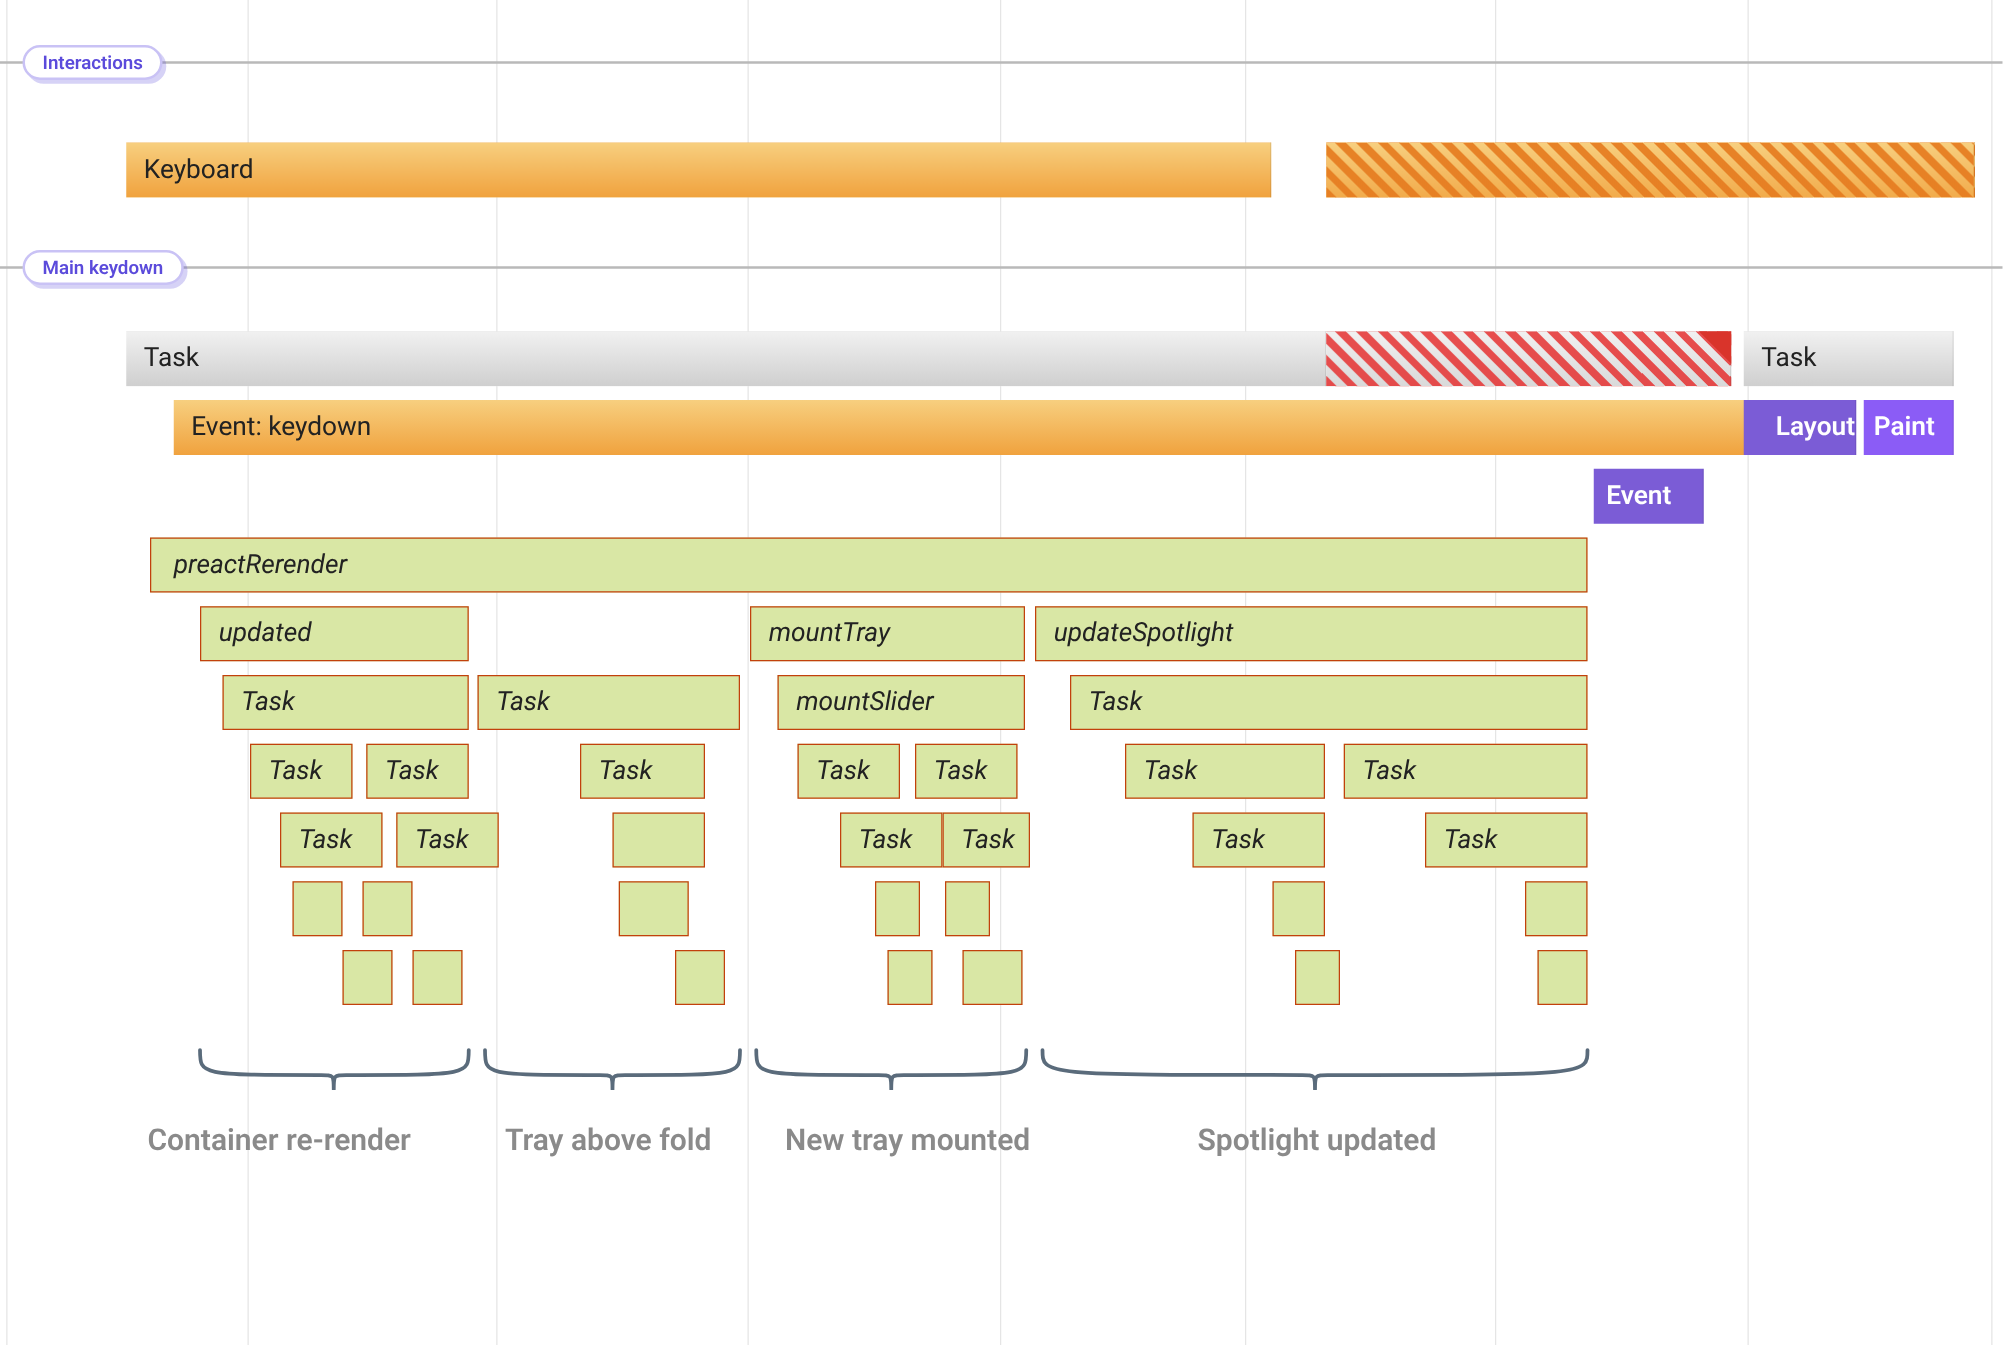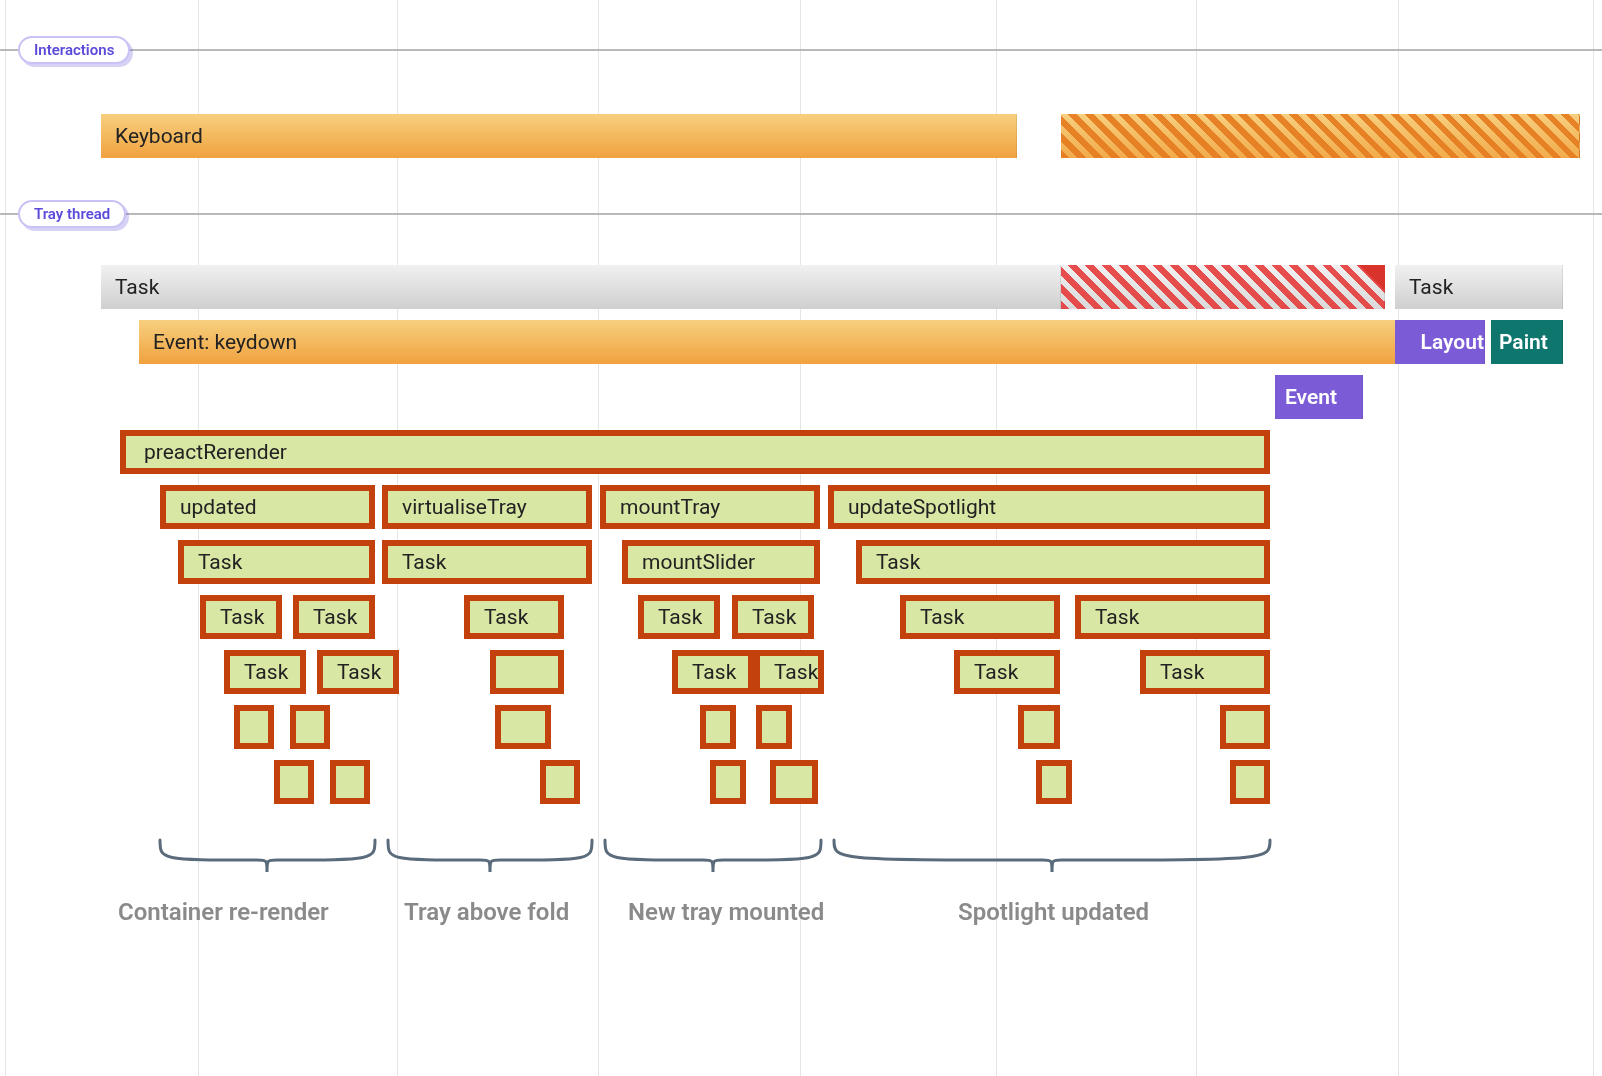--- a/index.html
+++ b/index.html
@@ -75,24 +75,25 @@
       linear-gradient(to bottom, #f1f1f1 0%, #cfcfcf 100%);
   }
   .tri-red {
     position: absolute;
     width: 0; height: 0;
     border-style: solid;
     border-width: 0 26px 26px 0;
     border-color: transparent #d9342b transparent transparent;
   }
   .c-purple { background: #7b5cd6; }
-  .c-green  { background: #0f766e; }
+  .c-green  { background: #8b5cf6; }
   .c-lime   {
     background: #d9e7a5;
-    border: 6px solid #c2410c;
+    border: 1px solid #c2410c;
+    font-style: italic;
   }
   
   .caption {
     position: absolute;
     font-size: 24px;
     font-weight: 600;
     color: #8a8a8a;
     white-space: nowrap;
   }
   svg.brace {
@@ -123,21 +124,21 @@
 
   <div class="hline" style="top:49px"></div>
   <div class="pill" style="top:36px; left:18px;">Interactions</div>
 
   <div class="bar c-orange" style="left:101px; top:114px; width:916px;">
     <span>Keyboard</span>
   </div>
   <div class="bar c-orange-hatch" style="left:1061px; top:114px; width:519px; padding:0;"></div>
 
   <div class="hline" style="top:213px"></div>
-  <div class="pill" style="top:200px; left:18px;">Tray thread</div>
+  <div class="pill" style="top:200px; left:18px;">Main keydown</div>
 
   <div class="bar c-gray" style="left:101px; top:265px; width:960px;">
     <span>Task</span>
   </div>
   <div class="bar c-gray-hatch" style="left:1061px; top:265px; width:324px; padding:0;"></div>
   <div class="tri-red" style="left:1359px; top:265px;"></div>
 
   <div class="bar c-gray" style="left:1395px; top:265px; width:168px;">
     <span>Task</span>
   </div>
@@ -176,23 +177,20 @@
     <span>Task</span>
   </div>
   <div class="bar c-lime" style="left:317px; top:650px; width:82px;">
     <span>Task</span>
   </div>
   <div class="bar c-lime" style="left:234px; top:705px; width:40px; padding:0;"></div>
   <div class="bar c-lime" style="left:290px; top:705px; width:40px; padding:0;"></div>
   <div class="bar c-lime" style="left:274px; top:760px; width:40px; padding:0;"></div>
   <div class="bar c-lime" style="left:330px; top:760px; width:40px; padding:0;"></div>
 
-  <div class="bar c-lime" style="left:382px; top:485px; width:210px;">
-    <span>virtualiseTray</span>
-  </div>
   <div class="bar c-lime" style="left:382px; top:540px; width:210px;">
     <span>Task</span>
   </div>
   <div class="bar c-lime" style="left:464px; top:595px; width:100px;">
     <span>Task</span>
   </div>
   <div class="bar c-lime" style="left:490px; top:650px; width:74px; padding:0;"></div>
   <div class="bar c-lime" style="left:495px; top:705px; width:56px; padding:0;"></div>
   <div class="bar c-lime" style="left:540px; top:760px; width:40px; padding:0;"></div>
 

